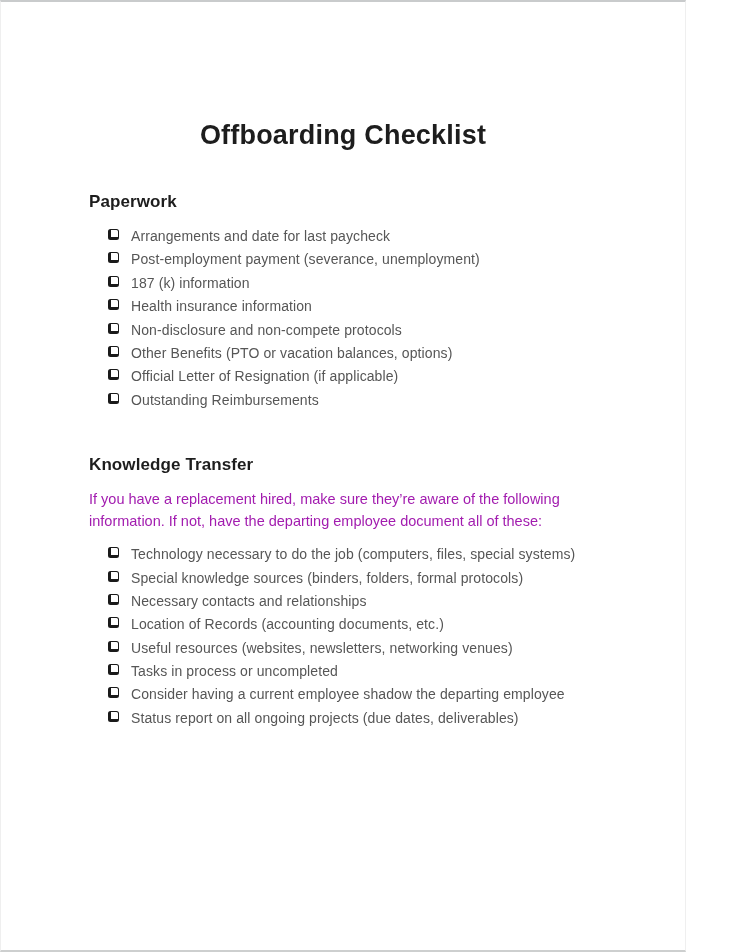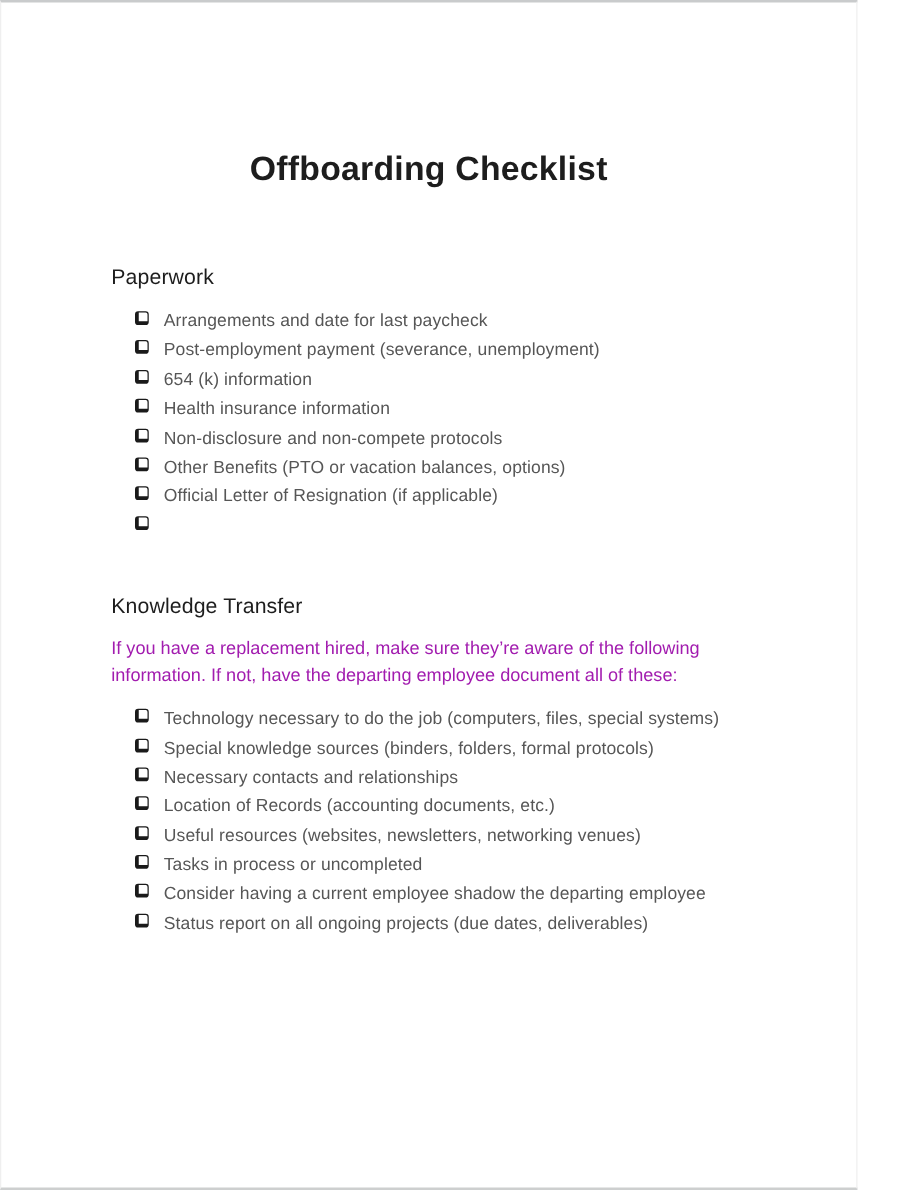--- a/index.html
+++ b/index.html
@@ -23,24 +23,24 @@
   .doc-title {
     margin: 115px 8px 0 0;
     font-size: 27px;
     line-height: 36px;
     font-weight: 700;
     color: #1d1d1d;
     text-align: center;
     letter-spacing: 0.2px;
   }
   .section-heading {
-    margin: 57px 0 0 0;
+    margin: 37px 0 0 0;
     font-size: 17px;
     line-height: 24px;
-    font-weight: 400;
+    font-weight: 700;
     color: #1d1d1d;
     letter-spacing: 0.1px;
   }
   .section-intro {
     margin: 11px 0 0 0;
     font-size: 14.5px;
     line-height: 22px;
     color: #a21caf;
   }
   .checklist {
@@ -81,40 +81,41 @@
       <li>
           <span class="cbx"></span>
           <span>Arrangements and date for last paycheck</span>
         </li>
       <li>
           <span class="cbx"></span>
           <span>Post-employment payment (severance, unemployment)</span>
         </li>
       <li>
           <span class="cbx"></span>
-          <span>654 (k) information</span>
+          <span>187 (k) information</span>
         </li>
       <li>
           <span class="cbx"></span>
           <span>Health insurance information</span>
         </li>
       <li>
           <span class="cbx"></span>
           <span>Non-disclosure and non-compete protocols</span>
         </li>
       <li>
           <span class="cbx"></span>
           <span>Other Benefits (PTO or vacation balances, options)</span>
         </li>
       <li>
           <span class="cbx"></span>
           <span>Official Letter of Resignation (if applicable)</span>
         </li>
       <li>
           <span class="cbx"></span>
+          <span>Outstanding Reimbursements</span>
         </li>
     </ul>
   </section>
 
   <section>
     <h2 class="section-heading" style="margin-top:38px">Knowledge Transfer</h2>
     <p class="section-intro">
       <span>If you have a replacement hired, make sure they’re aware of the following</span><br>
       <span>information. If not, have the departing employee document all of these:</span>
     </p>

